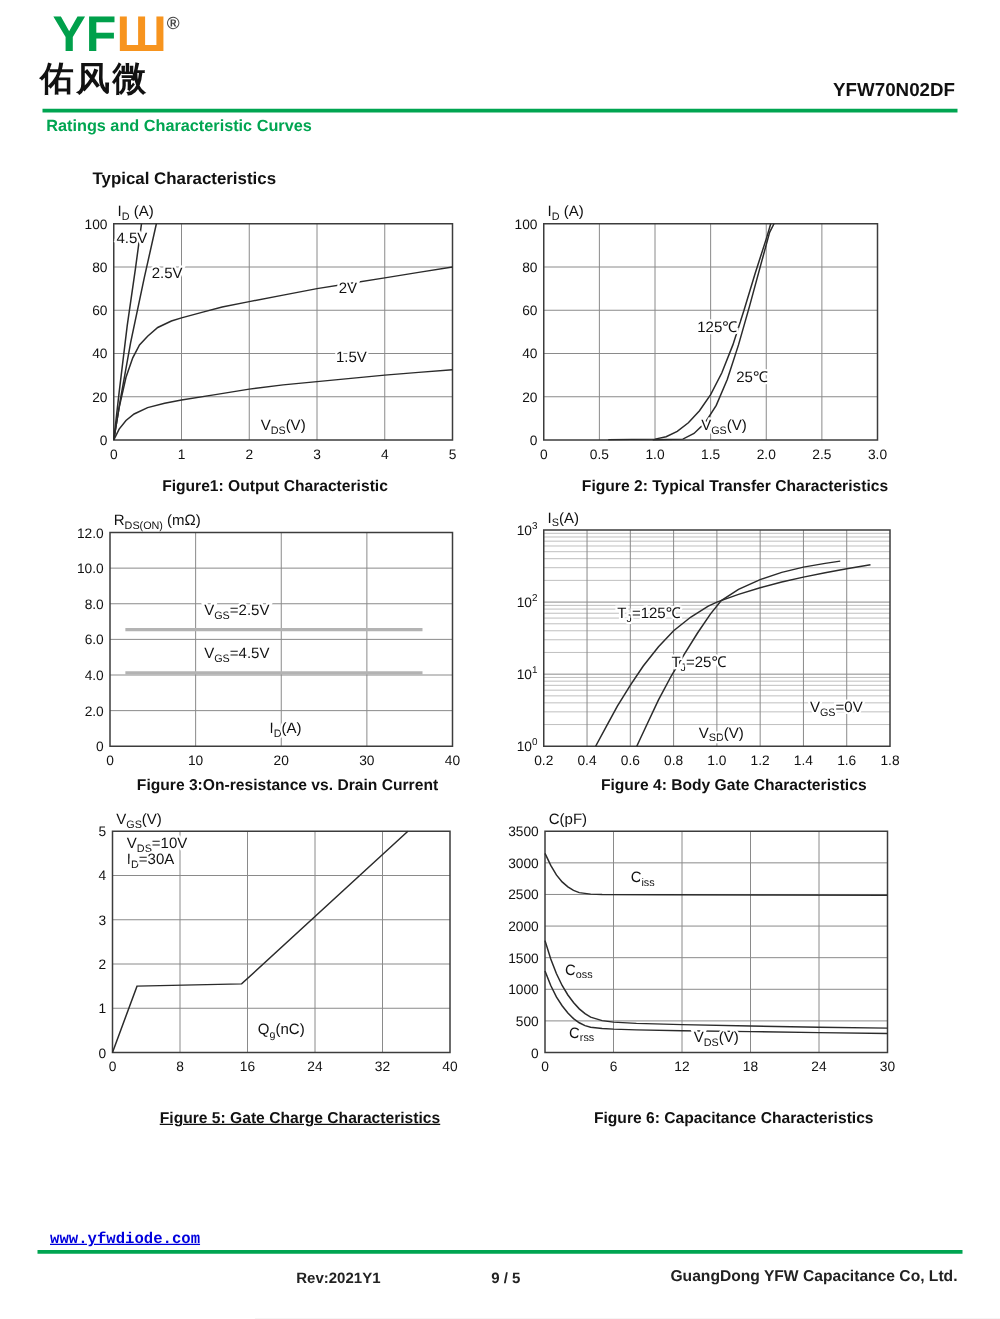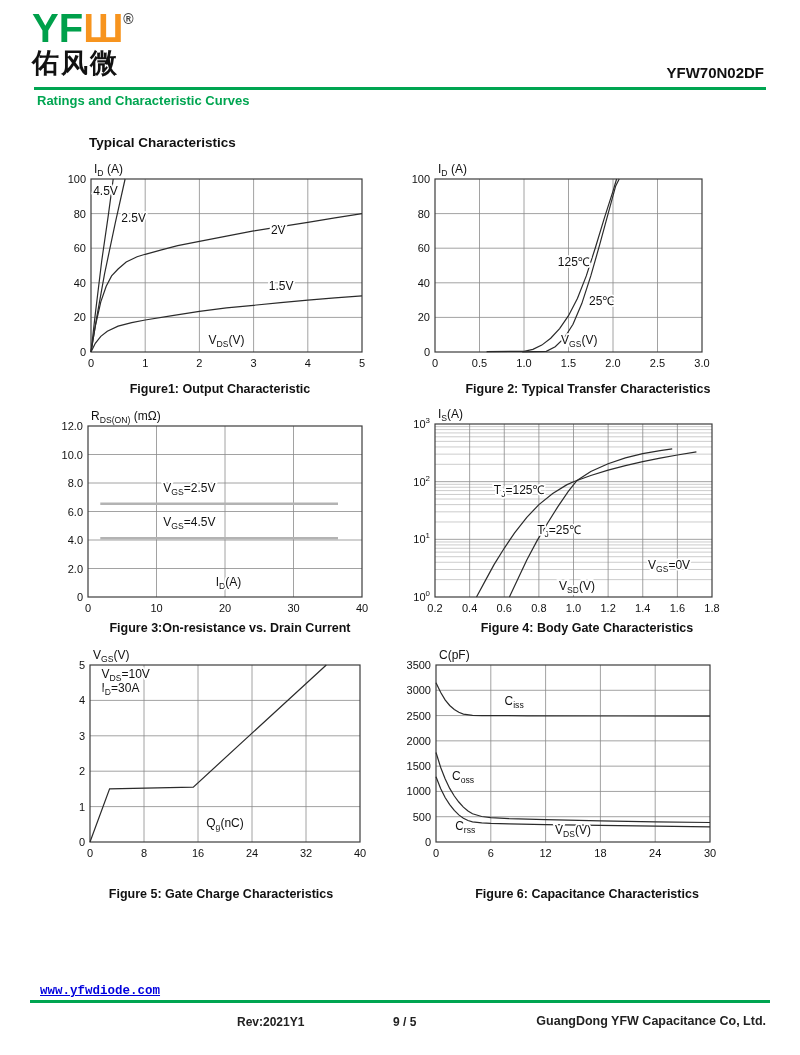--- a/index.html
+++ b/index.html
@@ -1,20 +1,20 @@
 <!DOCTYPE html>
 <html><head>
 <meta charset="utf-8">
 <style>
   html,body{margin:0;padding:0;background:#e8e8e8;}
   body{font-family:"Liberation Sans", sans-serif;}
   #page{position:relative;width:800px;height:1055px;background:#ffffff;margin:0 auto;overflow:hidden;}
   .abs{position:absolute;}
   
-  .logo-line1{font-size:40px;font-weight:bold;line-height:1;letter-spacing:0px;}
+  .logo-line1{font-size:40px;font-weight:bold;line-height:1;letter-spacing:0px;margin-left:10px;}
   .logo-yf{color:#00A04B;}
   .logo-w{color:#F7941E;}
   .logo-reg{font-size:14px;color:#444;vertical-align:18px;font-weight:bold;}
   .logo-cn{font-size:27px;font-weight:bold;color:#111;letter-spacing:2px;line-height:1.15;}
   .part-number{font-size:15px;font-weight:bold;color:#111;}
   .rule{background:#00A551;height:3px;}
   .subtitle{font-size:13px;font-weight:bold;color:#00A551;}
   .section-title{font-size:13.5px;font-weight:bold;color:#111;}
   
   .figure{position:absolute;}
@@ -31,21 +31,21 @@
 <div id="page">
 
   <div class="abs" style="left:32px;top:8px;">
     <div class="logo-line1"><span class="logo-yf">YF</span><span class="logo-w">Ш</span><span class="logo-reg">®</span></div>
     <div class="logo-cn">佑风微</div>
   </div>
   <div class="abs part-number" style="right:36px;top:64px;text-align:right;">YFW70N02DF</div>
   <div class="abs rule" style="left:34px;right:34px;top:87px;"></div>
   <div class="abs subtitle" style="left:37px;top:93px;">Ratings and Characteristic Curves</div>
 
-  <div class="abs section-title" style="left:89px;top:135px;">Typical Characteristics</div>
+  <div class="abs section-title" style="left:74px;top:135px;">Typical Characteristics</div>
 
   <div class="figure" id="box-fig1" style="left: 56px; top: 158px; width: 322px; height: 246px;">
     <svg id="svg-fig1" width="322" height="214">
         <line x1="89.2" y1="21" x2="89.2" y2="194" stroke="#8a8a8a" stroke-width="0.8"></line>
         <line x1="143.4" y1="21" x2="143.4" y2="194" stroke="#8a8a8a" stroke-width="0.8"></line>
         <line x1="197.6" y1="21" x2="197.6" y2="194" stroke="#8a8a8a" stroke-width="0.8"></line>
         <line x1="251.8" y1="21" x2="251.8" y2="194" stroke="#8a8a8a" stroke-width="0.8"></line>
         <line x1="35" y1="159.4" x2="306" y2="159.4" stroke="#8a8a8a" stroke-width="0.8"></line>
         <line x1="35" y1="124.8" x2="306" y2="124.8" stroke="#8a8a8a" stroke-width="0.8"></line>
         <line x1="35" y1="90.2" x2="306" y2="90.2" stroke="#8a8a8a" stroke-width="0.8"></line>
@@ -223,21 +223,21 @@
         <text x="29" y="166.6" text-anchor="end" font-size="11" fill="#111"><tspan dy="0">1</tspan></text>
         <text x="29" y="131.2" text-anchor="end" font-size="11" fill="#111"><tspan dy="0">2</tspan></text>
         <text x="29" y="95.8" text-anchor="end" font-size="11" fill="#111"><tspan dy="0">3</tspan></text>
         <text x="29" y="60.400000000000006" text-anchor="end" font-size="11" fill="#111"><tspan dy="0">4</tspan></text>
         <text x="29" y="25" text-anchor="end" font-size="11" fill="#111"><tspan dy="0">5</tspan></text>
         <text x="37" y="15" text-anchor="start" font-size="12" fill="#111"><tspan dy="0">V</tspan><tspan font-size="72%" dy="3">GS</tspan><tspan dy="-3">(V)</tspan></text>
         <text x="169" y="183.132" text-anchor="middle" font-size="12" fill="#111" stroke="#fff" stroke-width="3.5" paint-order="stroke"><tspan dy="0">Q</tspan><tspan font-size="72%" dy="3">g</tspan><tspan dy="-3">(nC)</tspan></text>
         <text x="45.475" y="34.452" text-anchor="start" font-size="12" fill="#111" stroke="#fff" stroke-width="3.5" paint-order="stroke"><tspan dy="0">V</tspan><tspan font-size="72%" dy="3">DS</tspan><tspan dy="-3">=10V</tspan></text>
         <text x="45.475" y="47.55000000000001" text-anchor="start" font-size="12" fill="#111" stroke="#fff" stroke-width="3.5" paint-order="stroke"><tspan dy="0">I</tspan><tspan font-size="72%" dy="3">D</tspan><tspan dy="-3">=30A</tspan></text>
       </svg>
-    <div class="caption" id="cap-fig5" style="left: 25px; top: 243px; width: 280px;">Figure 5: Gate Charge Characteristics</div>
+    <div class="caption" id="cap-fig5" style="left: 44px; top: 243px; width: 280px; text-decoration: underline;">Figure 5: Gate Charge Characteristics</div>
   </div>
   <div class="figure" id="box-fig6" style="left: 400px; top: 644px; width: 330px; height: 265px;">
     <svg id="svg-fig6" width="330" height="222">
         <line x1="90.80000000000001" y1="21" x2="90.80000000000001" y2="198" stroke="#8a8a8a" stroke-width="0.8"></line>
         <line x1="145.60000000000002" y1="21" x2="145.60000000000002" y2="198" stroke="#8a8a8a" stroke-width="0.8"></line>
         <line x1="200.4" y1="21" x2="200.4" y2="198" stroke="#8a8a8a" stroke-width="0.8"></line>
         <line x1="255.20000000000002" y1="21" x2="255.20000000000002" y2="198" stroke="#8a8a8a" stroke-width="0.8"></line>
         <line x1="36" y1="172.71428571428572" x2="310" y2="172.71428571428572" stroke="#8a8a8a" stroke-width="0.8"></line>
         <line x1="36" y1="147.42857142857144" x2="310" y2="147.42857142857144" stroke="#8a8a8a" stroke-width="0.8"></line>
         <line x1="36" y1="122.14285714285715" x2="310" y2="122.14285714285715" stroke="#8a8a8a" stroke-width="0.8"></line>

